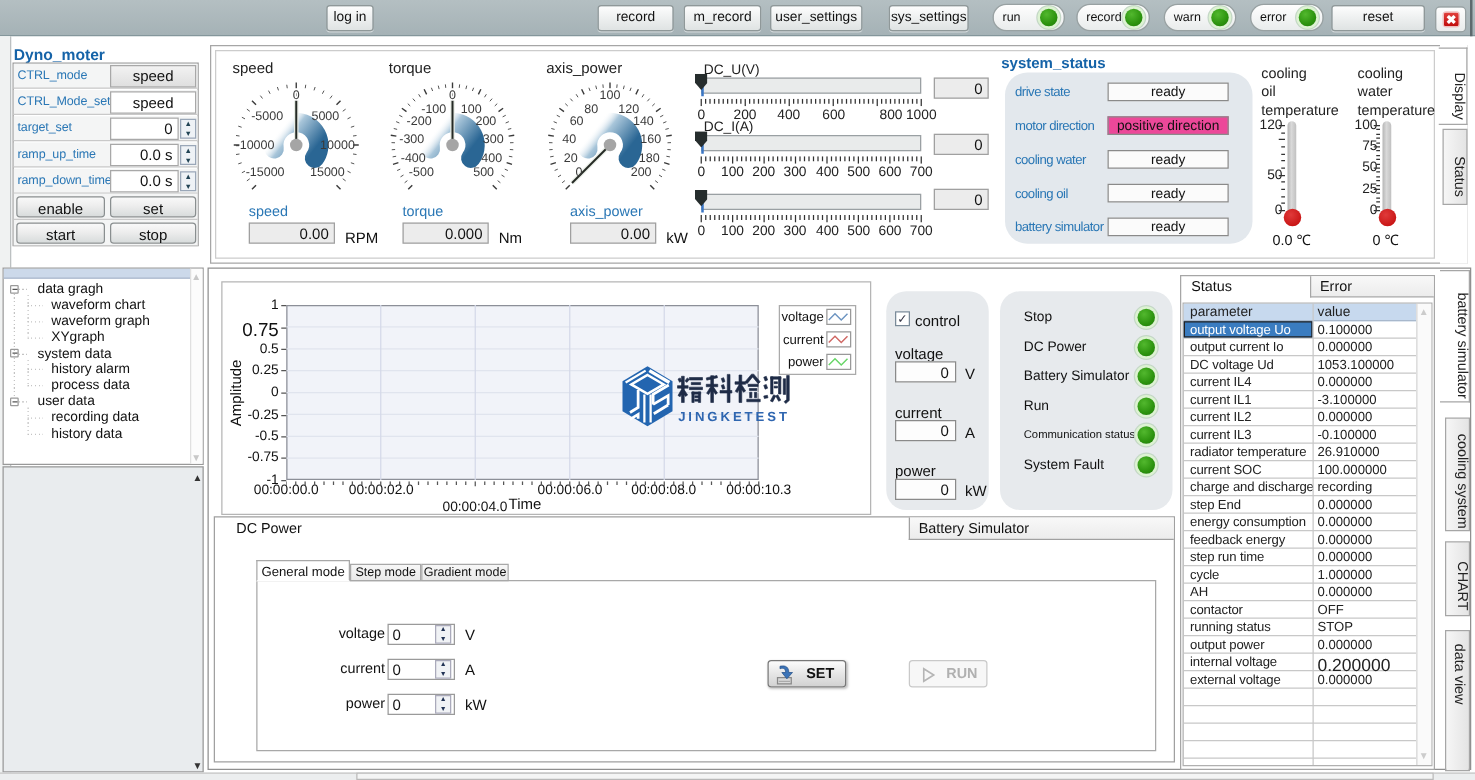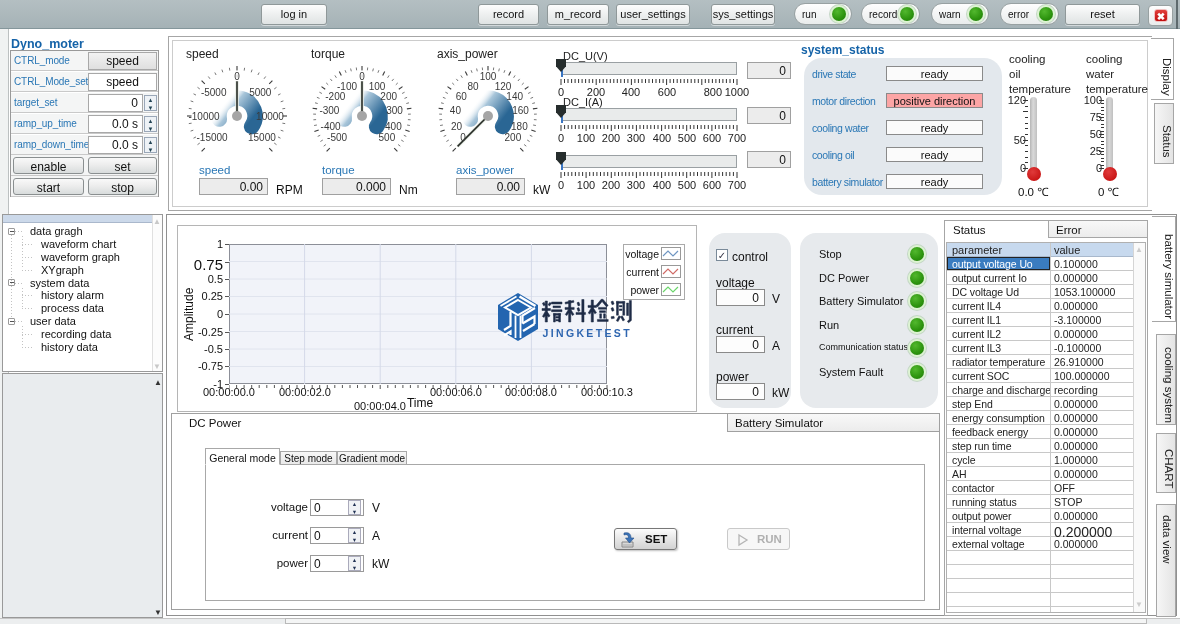--- a/index.html
+++ b/index.html
@@ -8,21 +8,21 @@
 .btn span{position:relative;top:3px}
 .pill{position:absolute;height:22px;border:1px solid #98a1a2;border-radius:11px;background:linear-gradient(#fefefe,#e9ecec);font-size:10px}
 .led{position:absolute;width:14px;height:14px;border-radius:50%;background:radial-gradient(circle at 38% 32%,#52b82e,#2c930e 60%,#1f7a08);box-shadow:0 0 0 2px #ddf3d2, 0 0 0 3px #c4d7c6}
 .blab{color:#2a77b5}
 .gbtn{position:absolute;border:1px solid #8a8f90;border-radius:3px;background:linear-gradient(#f9f9f9,#ededed 45%,#d8dcdc);text-align:center;font-size:12px}
 .gbtn span{position:relative;top:2px}
 .vtab{position:absolute;writing-mode:vertical-rl;font-size:11.5px;color:#222;text-align:center}
 </style></head><body>
 
 <div class="abs" style="left:0;top:0;width:1180px;height:29px;background:linear-gradient(#b4bfc2,#a5b2b6);border-bottom:1px solid #84969b"></div>
-<div class="btn" style="left:261px;top:4px;width:66px"><span>log in</span></div>
+<div class="btn" style="left:261px;top:4px;width:38px"><span>log in</span></div>
 <div class="btn" style="left:478px;top:4px;width:61px"><span>record</span></div>
 <div class="btn" style="left:547px;top:4px;width:62px"><span>m_record</span></div>
 <div class="btn" style="left:616px;top:4px;width:74px"><span>user_settings</span></div>
 <div class="btn" style="left:711px;top:4px;width:64px"><span>sys_settings</span></div>
 <div class="btn" style="left:1065px;top:4px;width:75px"><span>reset</span></div>
 <div class="pill" style="left:794px;top:3px;width:58px"><span style="position:relative;top:5px;left:7px">run</span><span class="led" style="right:5px;top:3px"></span></div>
 <div class="pill" style="left:861px;top:3px;width:59px"><span style="position:relative;top:5px;left:7px">record</span><span class="led" style="right:5px;top:3px"></span></div>
 <div class="pill" style="left:931px;top:3px;width:58px"><span style="position:relative;top:5px;left:7px">warn</span><span class="led" style="right:5px;top:3px"></span></div>
 <div class="pill" style="left:1000px;top:3px;width:59px"><span style="position:relative;top:5px;left:7px">error</span><span class="led" style="right:5px;top:3px"></span></div>
 <div class="abs" style="left:1148px;top:5px;width:25px;height:21px;background:linear-gradient(#fdfdfd,#e9ecec);border:1px solid #98a1a2;border-radius:4px"></div>
@@ -483,21 +483,21 @@
 <div style="position:absolute;left:692px;top:179px;width:40px;text-align:center;font-size:11px;color:#222">600</div>
 <div style="position:absolute;left:717px;top:179px;width:40px;text-align:center;font-size:11px;color:#222">700</div>
 <div class="abs" style="left:747px;top:62px;width:44px;height:17px;background:#ececec;border:1px solid #a0a0a0;text-align:right;font-size:12px"><span style="position:relative;top:1px;right:4px">0</span></div>
 <div class="abs" style="left:747px;top:107px;width:44px;height:17px;background:#ececec;border:1px solid #a0a0a0;text-align:right;font-size:12px"><span style="position:relative;top:1px;right:4px">0</span></div>
 <div class="abs" style="left:747px;top:151px;width:44px;height:17px;background:#ececec;border:1px solid #a0a0a0;text-align:right;font-size:12px"><span style="position:relative;top:1px;right:4px">0</span></div>
 <div class="abs" style="left:801px;top:43px;font-weight:bold;font-size:12px;color:#1563a8">system_status</div>
 <div class="abs" style="left:804px;top:58px;width:198px;height:137px;background:#e3e8ed;border-radius:18px"></div>
 <div class="abs blab" style="left:812px;top:68px;font-size:10.5px;letter-spacing:-0.4px">drive state</div>
 <div class="abs" style="left:886px;top:66px;width:97px;height:15px;background:#fbfbfb;border:1px solid #8a8a8a;text-align:center;font-size:11px"><span style="position:relative;top:1px">ready</span></div>
 <div class="abs blab" style="left:812px;top:95px;font-size:10.5px;letter-spacing:-0.4px">motor direction</div>
-<div class="abs" style="left:886px;top:93px;width:97px;height:15px;background:#fca5a5;border:1px solid #8a8a8a;text-align:center;font-size:11px"><span style="position:relative;top:1px">positive direction</span></div>
+<div class="abs" style="left:886px;top:93px;width:97px;height:15px;background:#ec4899;border:1px solid #8a8a8a;text-align:center;font-size:11px"><span style="position:relative;top:1px">positive direction</span></div>
 <div class="abs blab" style="left:812px;top:122px;font-size:10.5px;letter-spacing:-0.4px">cooling water</div>
 <div class="abs" style="left:886px;top:120px;width:97px;height:15px;background:#fbfbfb;border:1px solid #8a8a8a;text-align:center;font-size:11px"><span style="position:relative;top:1px">ready</span></div>
 <div class="abs blab" style="left:812px;top:149px;font-size:10.5px;letter-spacing:-0.4px">cooling oil</div>
 <div class="abs" style="left:886px;top:147px;width:97px;height:15px;background:#fbfbfb;border:1px solid #8a8a8a;text-align:center;font-size:11px"><span style="position:relative;top:1px">ready</span></div>
 <div class="abs blab" style="left:812px;top:176px;font-size:10.5px;letter-spacing:-0.4px">battery simulator</div>
 <div class="abs" style="left:886px;top:174px;width:97px;height:15px;background:#fbfbfb;border:1px solid #8a8a8a;text-align:center;font-size:11px"><span style="position:relative;top:1px">ready</span></div>
 <div class="abs" style="left:1009px;top:52px;font-size:11.5px;line-height:15px;color:#222">cooling<br>oil<br>temperature</div>
 <div class="abs" style="left:1086px;top:52px;font-size:11.5px;line-height:15px;color:#222">cooling<br>water<br>temperature</div>
 <div style="position:absolute;left:1030px;top:97px;width:7px;height:76px;background:linear-gradient(90deg,#b5b5b5,#d9d9d9 45%,#c0c0c0);border-radius:4px 4px 0 0"></div>
 <div style="position:absolute;left:1026.5px;top:167px;width:14px;height:14px;background:radial-gradient(circle at 40% 35%,#e03a3a,#c00808);border-radius:50%"></div>

